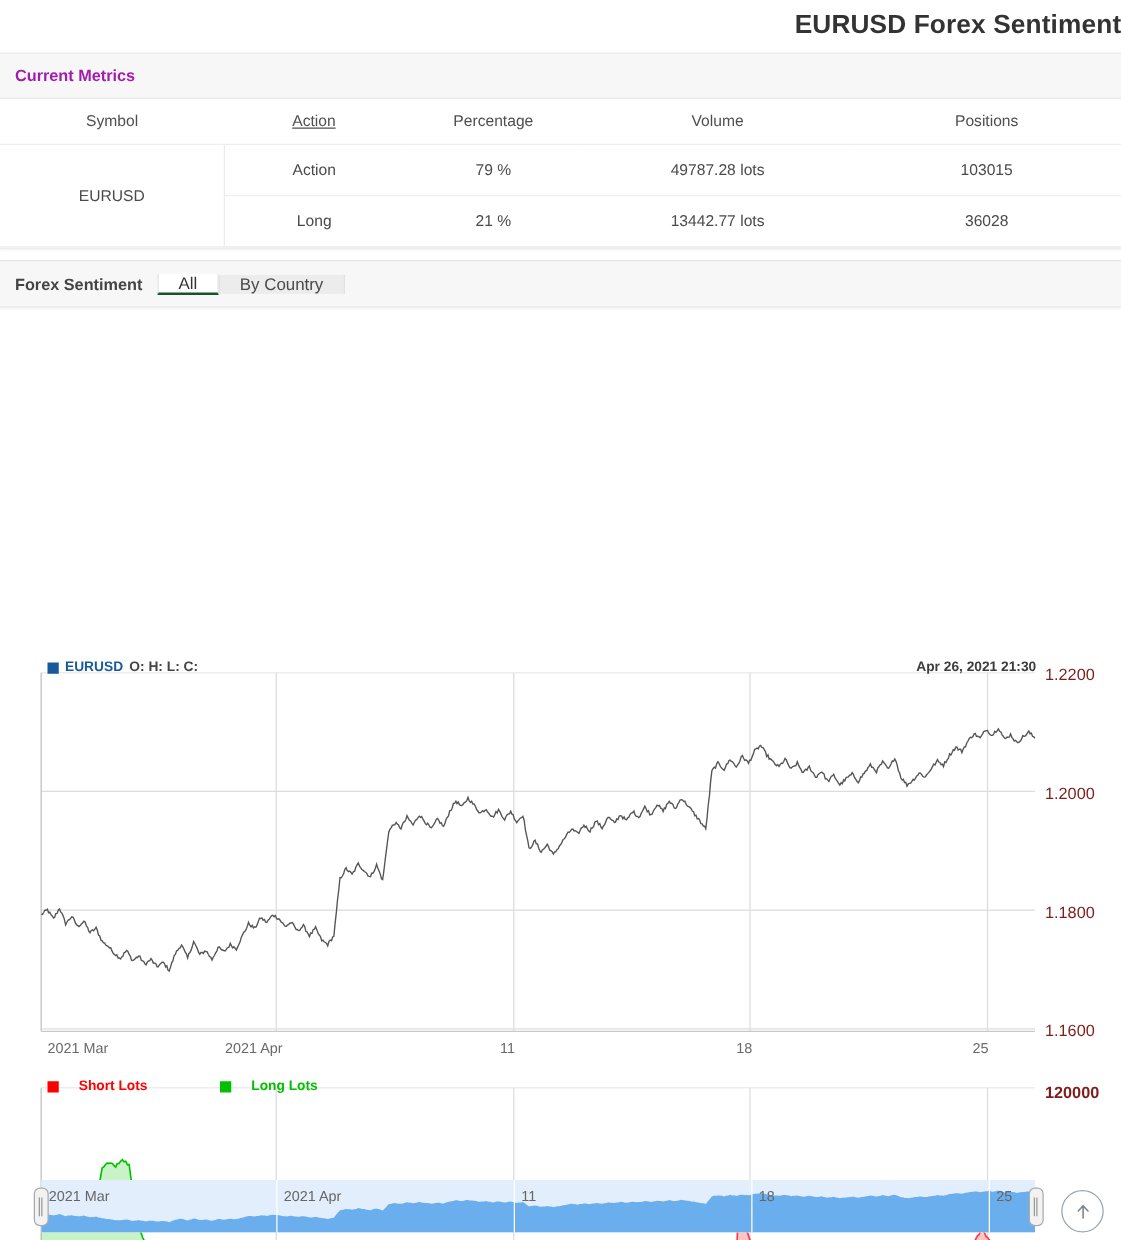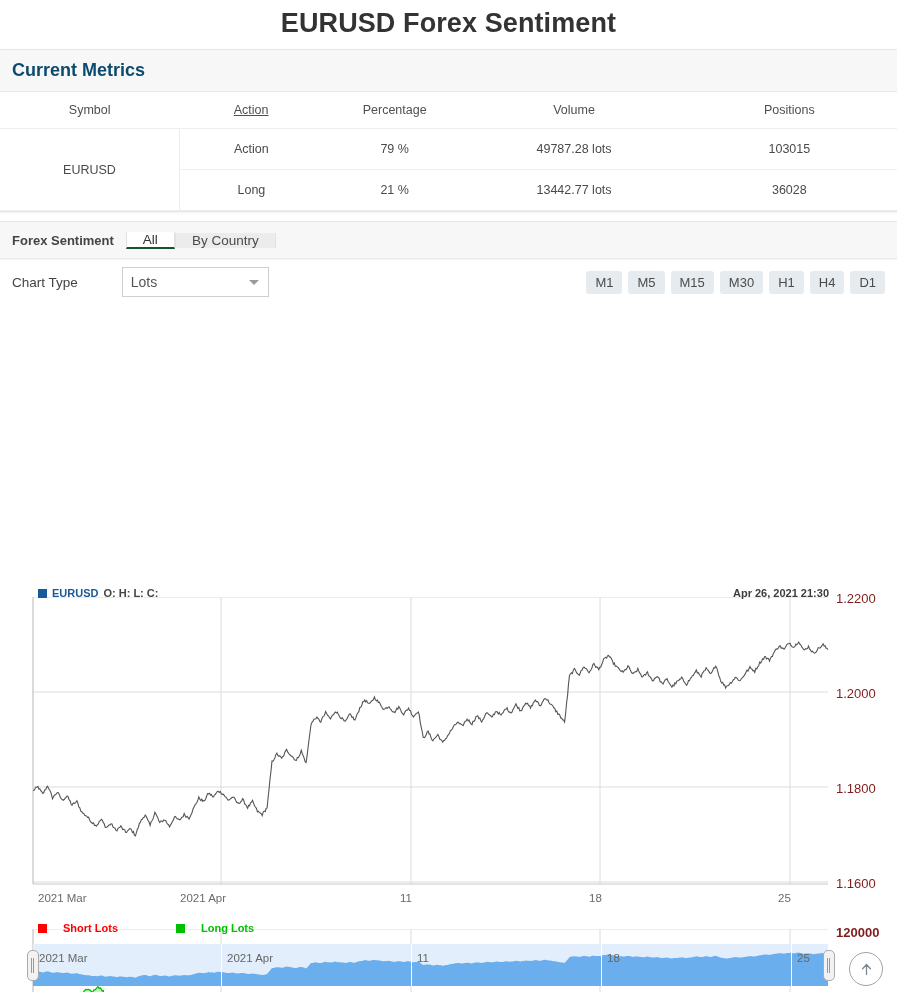--- a/index.html
+++ b/index.html
@@ -12,43 +12,43 @@
   .page {
     width: 897px;
     height: 992px;
     position: relative;
     overflow: hidden;
     background: #fff;
   }
 
   
   .page-title {
-    text-align: center;
-    font-size: 27px;
+    text-align: right;
+    font-size: 21px;
     font-weight: bold;
     color: #333333;
     padding: 8px 0 10px 0;
     letter-spacing: 0.1px;
   }
 
   
   .panel {
     border: 1px solid #e6e6e6;
     border-left: none;
     border-right: none;
     background: #fff;
     box-shadow: 0 1px 2px rgba(0,0,0,0.06);
   }
   .panel-header {
     background: #f7f7f7;
     border-bottom: 1px solid #e9e9e9;
     padding: 10px 12px;
-    font-size: 18px;
-    font-weight: bold;
-    color: #0c4a6e;
+    font-size: 13px;
+    font-weight: bold;
+    color: #a21caf;
   }
   table.metrics {
     width: 100%;
     border-collapse: collapse;
     font-size: 12.5px;
     color: #4a4a4a;
   }
   table.metrics th {
     font-weight: normal;
     padding: 11px 4px;
@@ -288,36 +288,20 @@
       </tbody>
     </table>
   </div>
 
   <div class="tabs-wrap">
     <div class="tabs-label">Forex Sentiment</div>
     <div class="tab active">All</div>
     <div class="tab">By Country</div>
   </div>
 
-  <div class="controls">
-    <div class="ctl-label">Chart Type</div>
-    <div class="select-box">
-      <span>Lots</span>
-      <span class="select-caret"></span>
-    </div>
-    <div class="tf-group">
-      <div class="tf-btn">M1</div>
-      <div class="tf-btn">M5</div>
-      <div class="tf-btn">M15</div>
-      <div class="tf-btn">M30</div>
-      <div class="tf-btn">H1</div>
-      <div class="tf-btn">H4</div>
-      <div class="tf-btn">D1</div>
-    </div>
-  </div>
 
   <div class="chart-block">
     <div class="chart-legend" style="left:38px; top:282px;">
       <span class="lg-box" id="pc-color" style="background: rgb(24, 89, 156);"></span>
       <span style="color:#18599c;">EURUSD</span>
       <span class="legend-sub">O: H: L: C:</span>
     </div>
     <div class="chart-stamp" style="top:282px;">Apr 26, 2021 21:30</div>
     <svg id="price-svg" width="897" height="310" style="position:absolute; left:0; top:292px;">
         <line x1="33" y1="0" x2="828" y2="0" stroke="#dcdcdc" stroke-width="1"></line>

